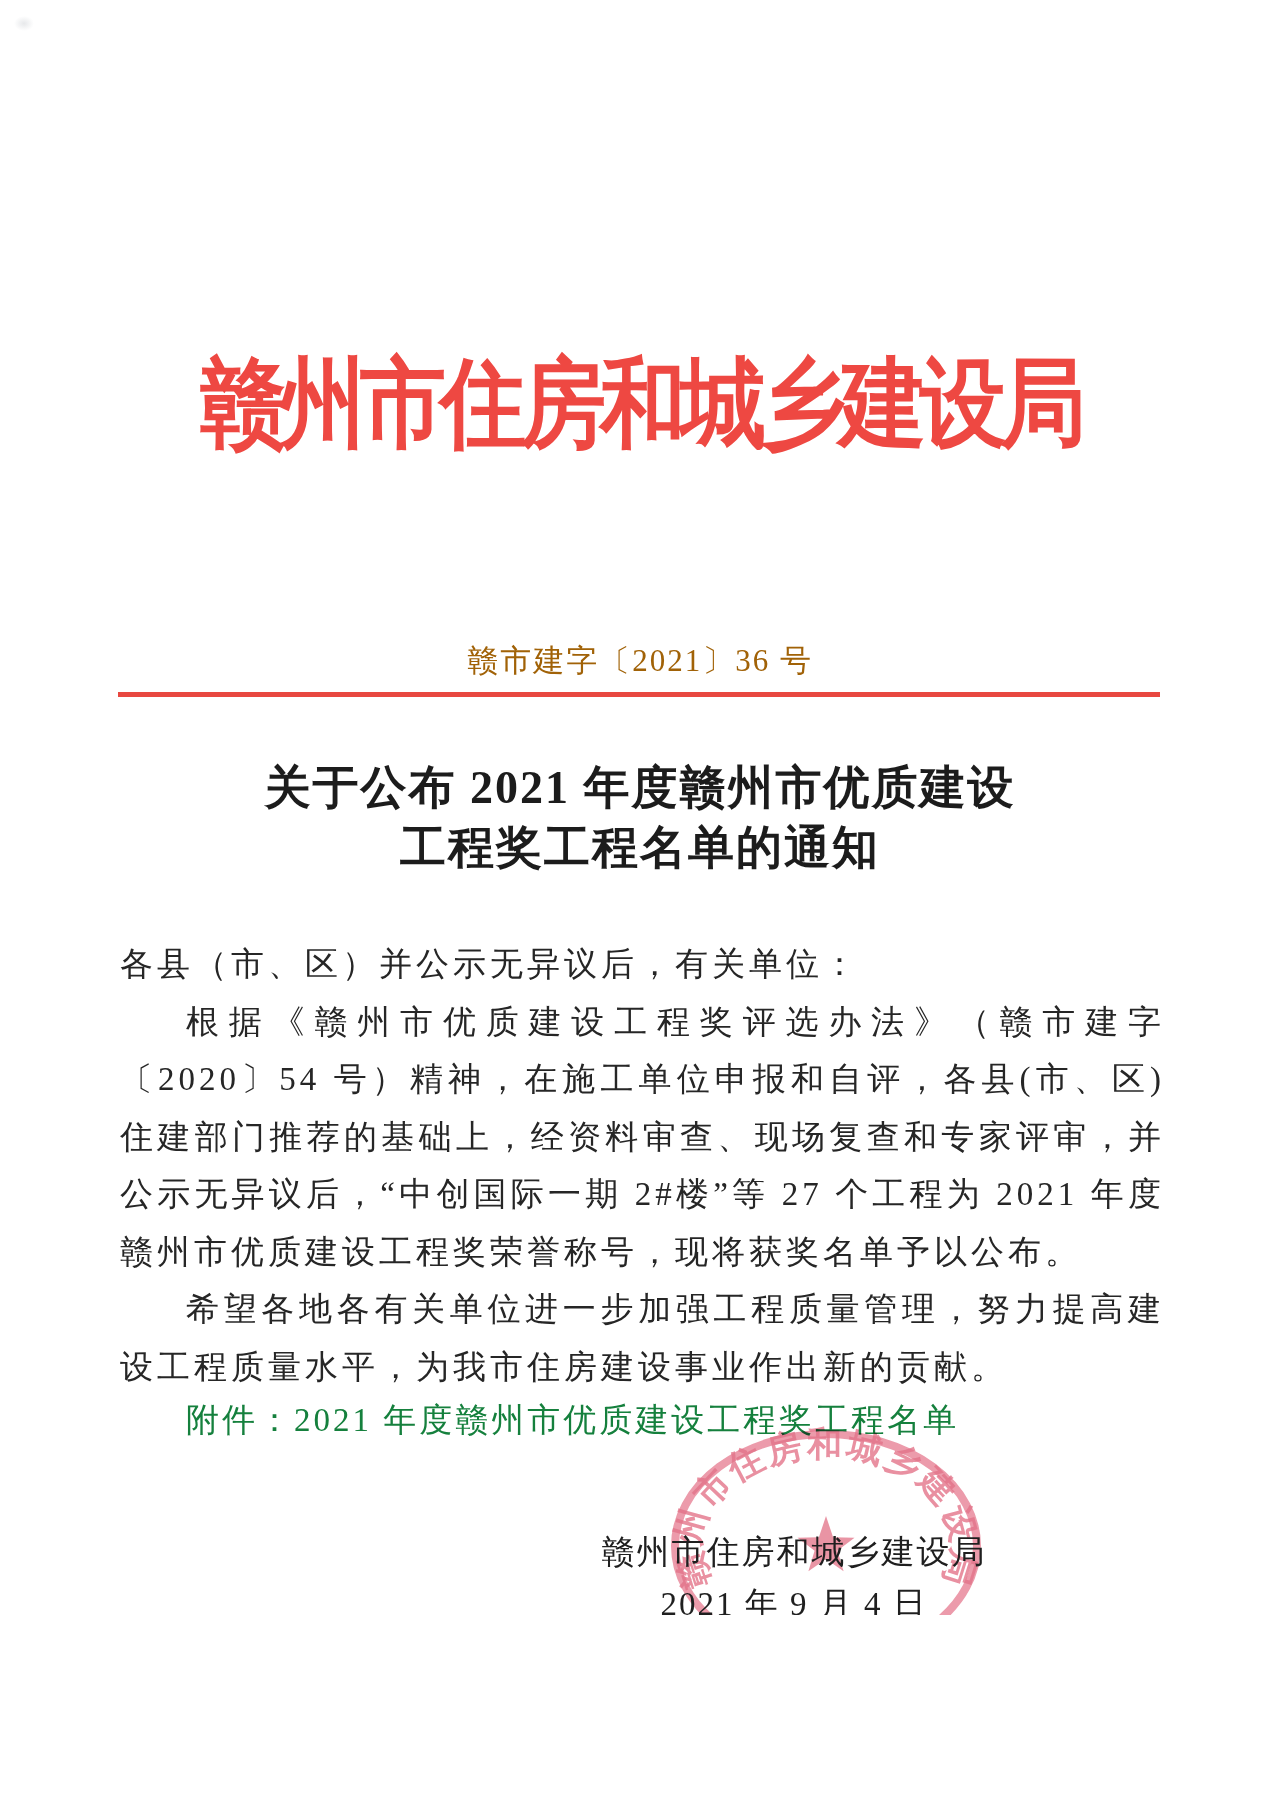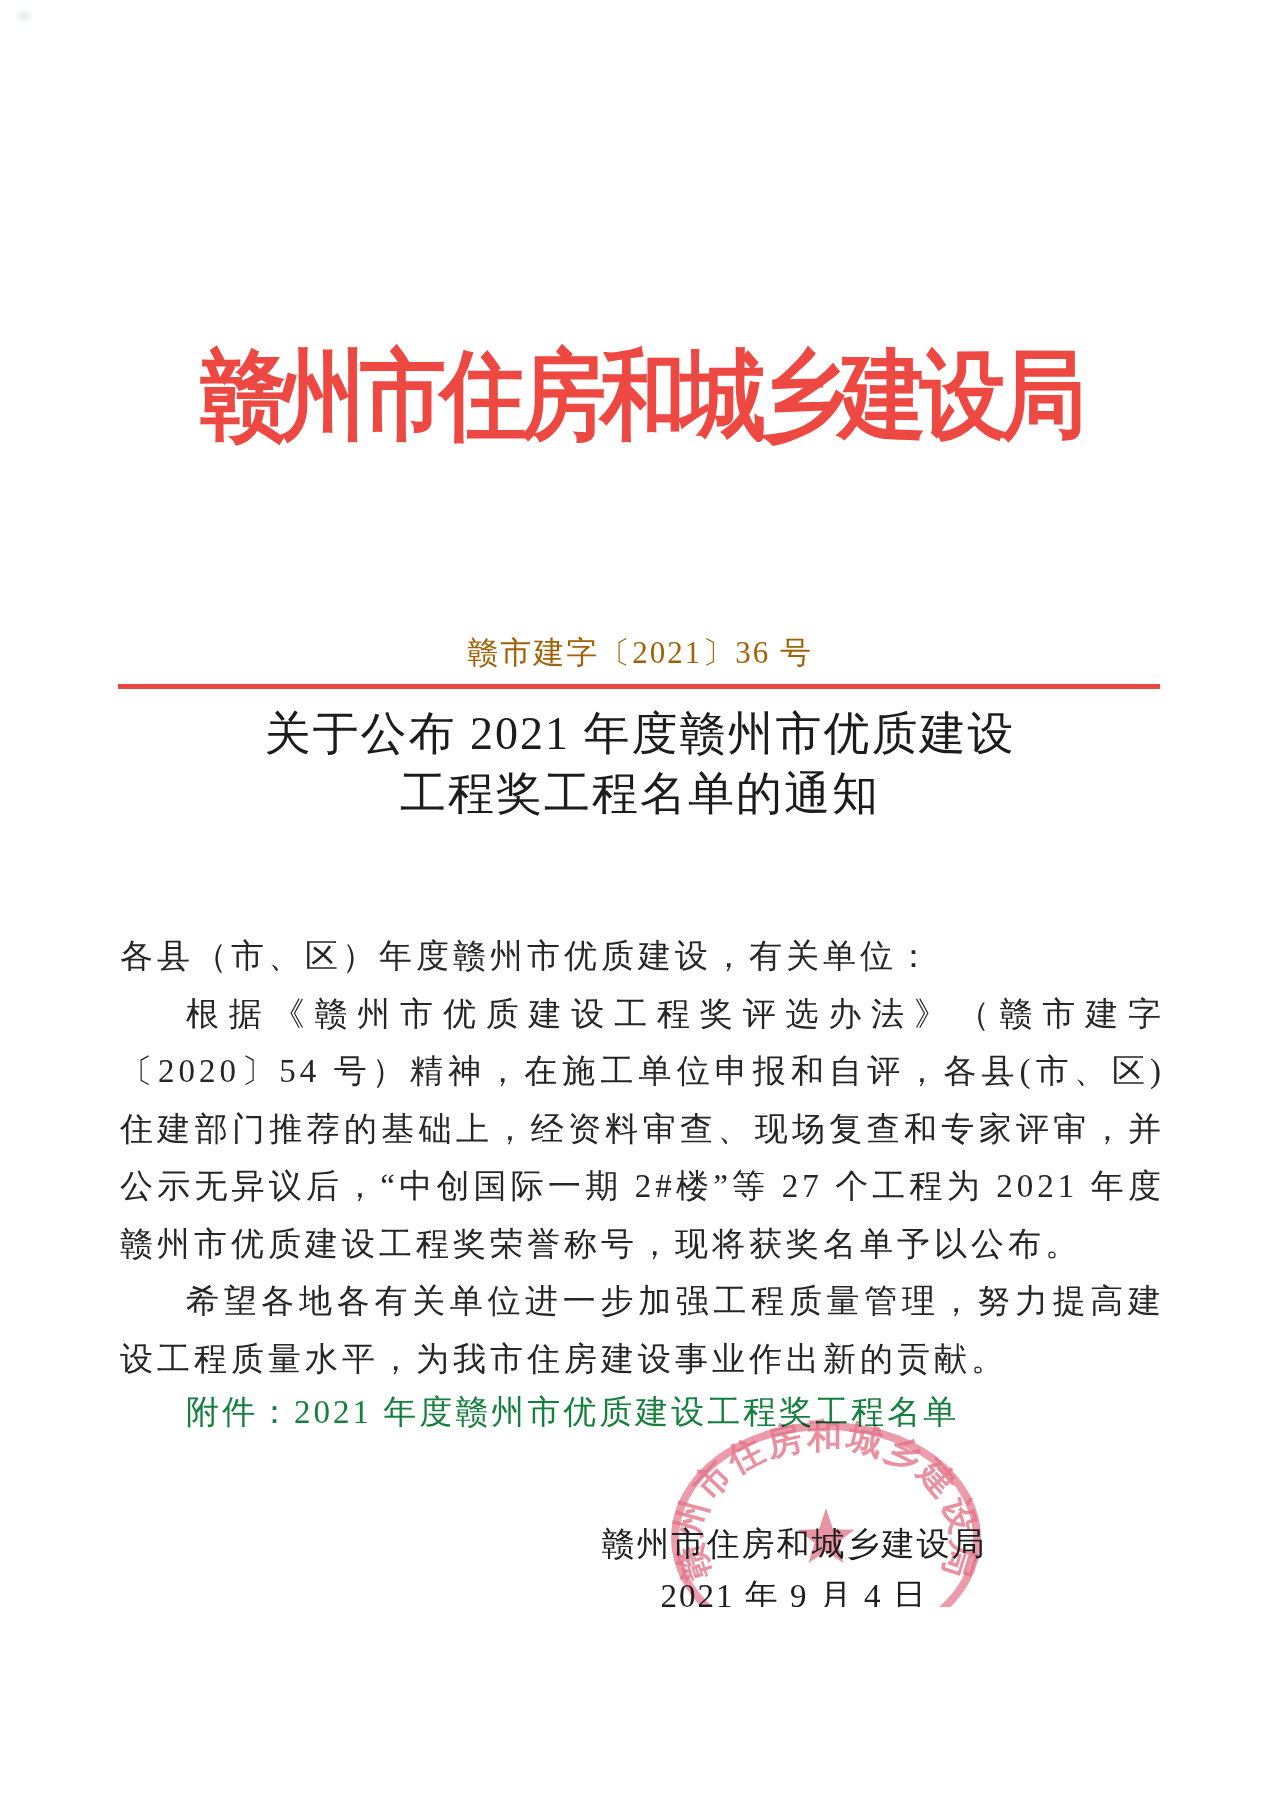--- a/index.html
+++ b/index.html
@@ -1,21 +1,21 @@
 <!DOCTYPE html>
 <html><head>
 <meta charset="utf-8">
 <style>
   * { margin: 0; padding: 0; box-sizing: border-box; }
   html, body { background: #ffffff; }
   .page {
     position: relative;
     width: 1280px;
     height: 1607px;
-    margin: 0 auto;
+    margin: 8px auto;
     background: #ffffff;
     overflow: hidden;
     font-family: "Liberation Serif", "DejaVu Serif", serif;
     color: #222222;
   }
   .scan-artifact {
     position: absolute;
     left: 14px; top: 8px;
     width: 20px; height: 15px;
     background: radial-gradient(ellipse at center, #b9bec4 0%, rgba(255,255,255,0) 70%);
@@ -49,25 +49,25 @@
   .red-divider {
     position: absolute;
     top: 684px;
     left: 118px;
     width: 1042px;
     height: 5px;
     background: #e84840;
   }
   .doc-title {
     position: absolute;
-    top: 704px;
+    top: 750px;
     left: 0;
     width: 100%;
     text-align: center;
-    font-weight: 400;
+    font-weight: 700;
     font-size: 46px;
     line-height: 60px;
     letter-spacing: 2px;
     color: #1c1c1c;
   }
   .body-text {
     position: absolute;
     top: 928px;
     left: 120px;
     width: 1045px;
@@ -128,21 +128,21 @@
   <div class="doc-number">赣市建字〔2021〕36 号</div>
 
   <div class="red-divider"></div>
 
   <div class="doc-title">
     <div>关于公布 2021 年度赣州市优质建设</div>
     <div>工程奖工程名单的通知</div>
   </div>
 
   <div class="body-text">
-    <p>各县（市、区）年度赣州市优质建设，有关单位：</p>
+    <p>各县（市、区）并公示无异议后，有关单位：</p>
     <p class="indent">根据《赣州市优质建设工程奖评选办法》（赣市建字〔2020〕54 号）精神，在施工单位申报和自评，各县(市、区)住建部门推荐的基础上，经资料审查、现场复查和专家评审，并公示无异议后，“中创国际一期 2#楼”等 27 个工程为 2021 年度赣州市优质建设工程奖荣誉称号，现将获奖名单予以公布。</p>
     <p class="indent">希望各地各有关单位进一步加强工程质量管理，努力提高建设工程质量水平，为我市住房建设事业作出新的贡献。</p>
   </div>
 
   <div class="attachment-line">附件：2021 年度赣州市优质建设工程奖工程名单</div>
 
   <svg class="seal" width="332" height="252" viewBox="0 0 332 252">
     <ellipse cx="166" cy="126" rx="151" ry="112" fill="none" stroke="#e0607a" stroke-width="8" stroke-opacity="0.75"></ellipse>
     <path id="sealArc" d="M 58 171 A 125 90 0 1 1 274 171" fill="none"></path>
     <text font-size="35" font-weight="700" fill="#dd5b74" fill-opacity="0.8" letter-spacing="3" font-family="Liberation Serif, DejaVu Serif, serif">

